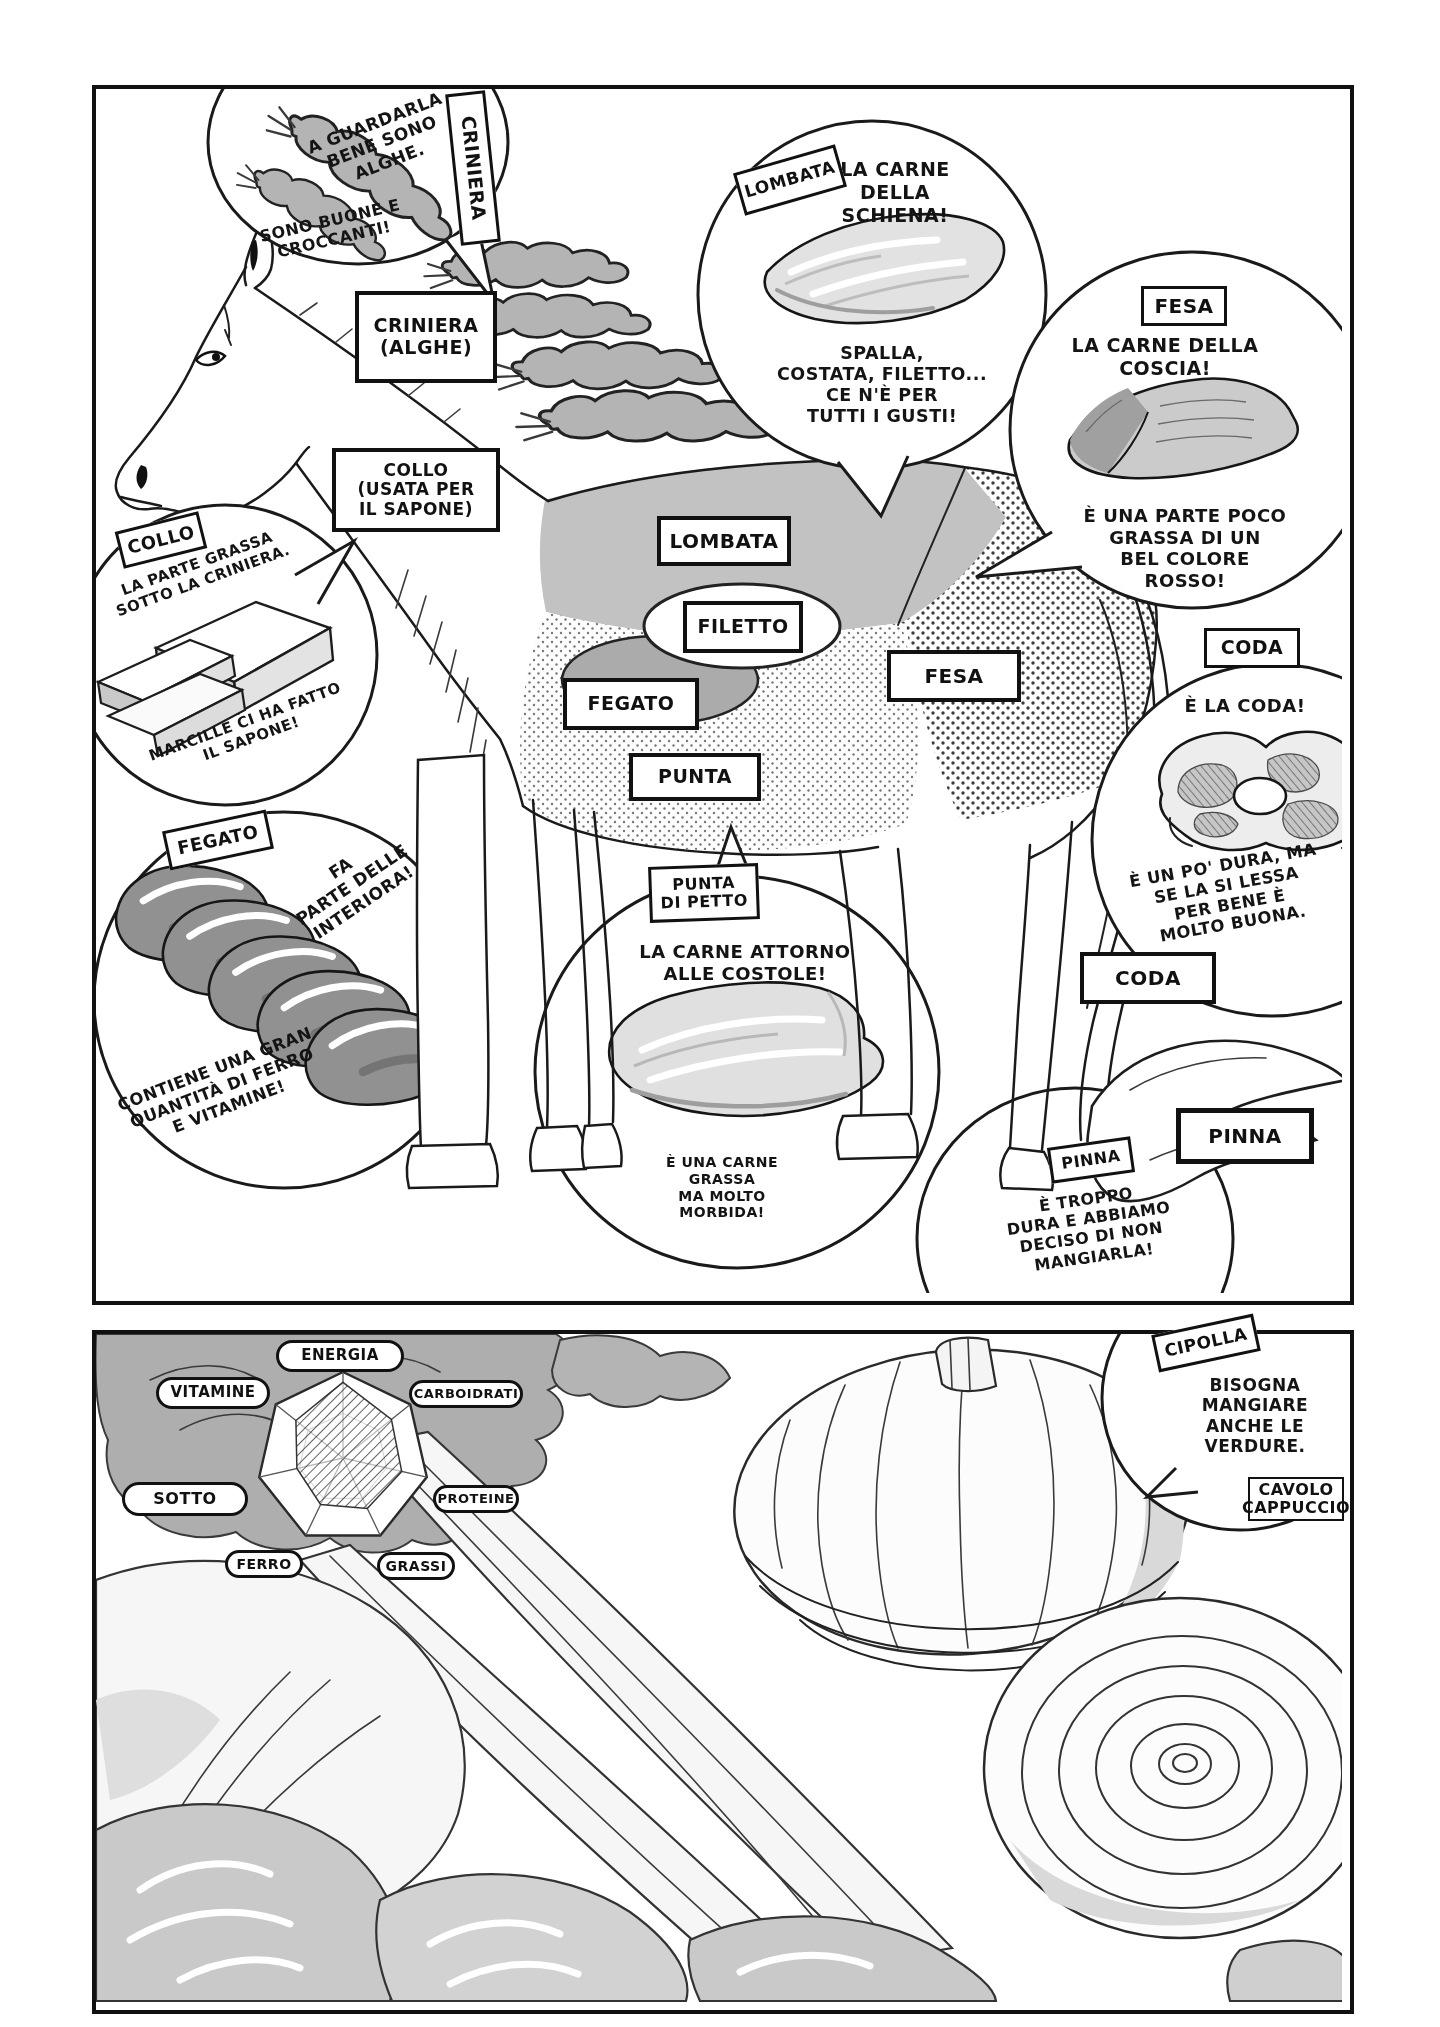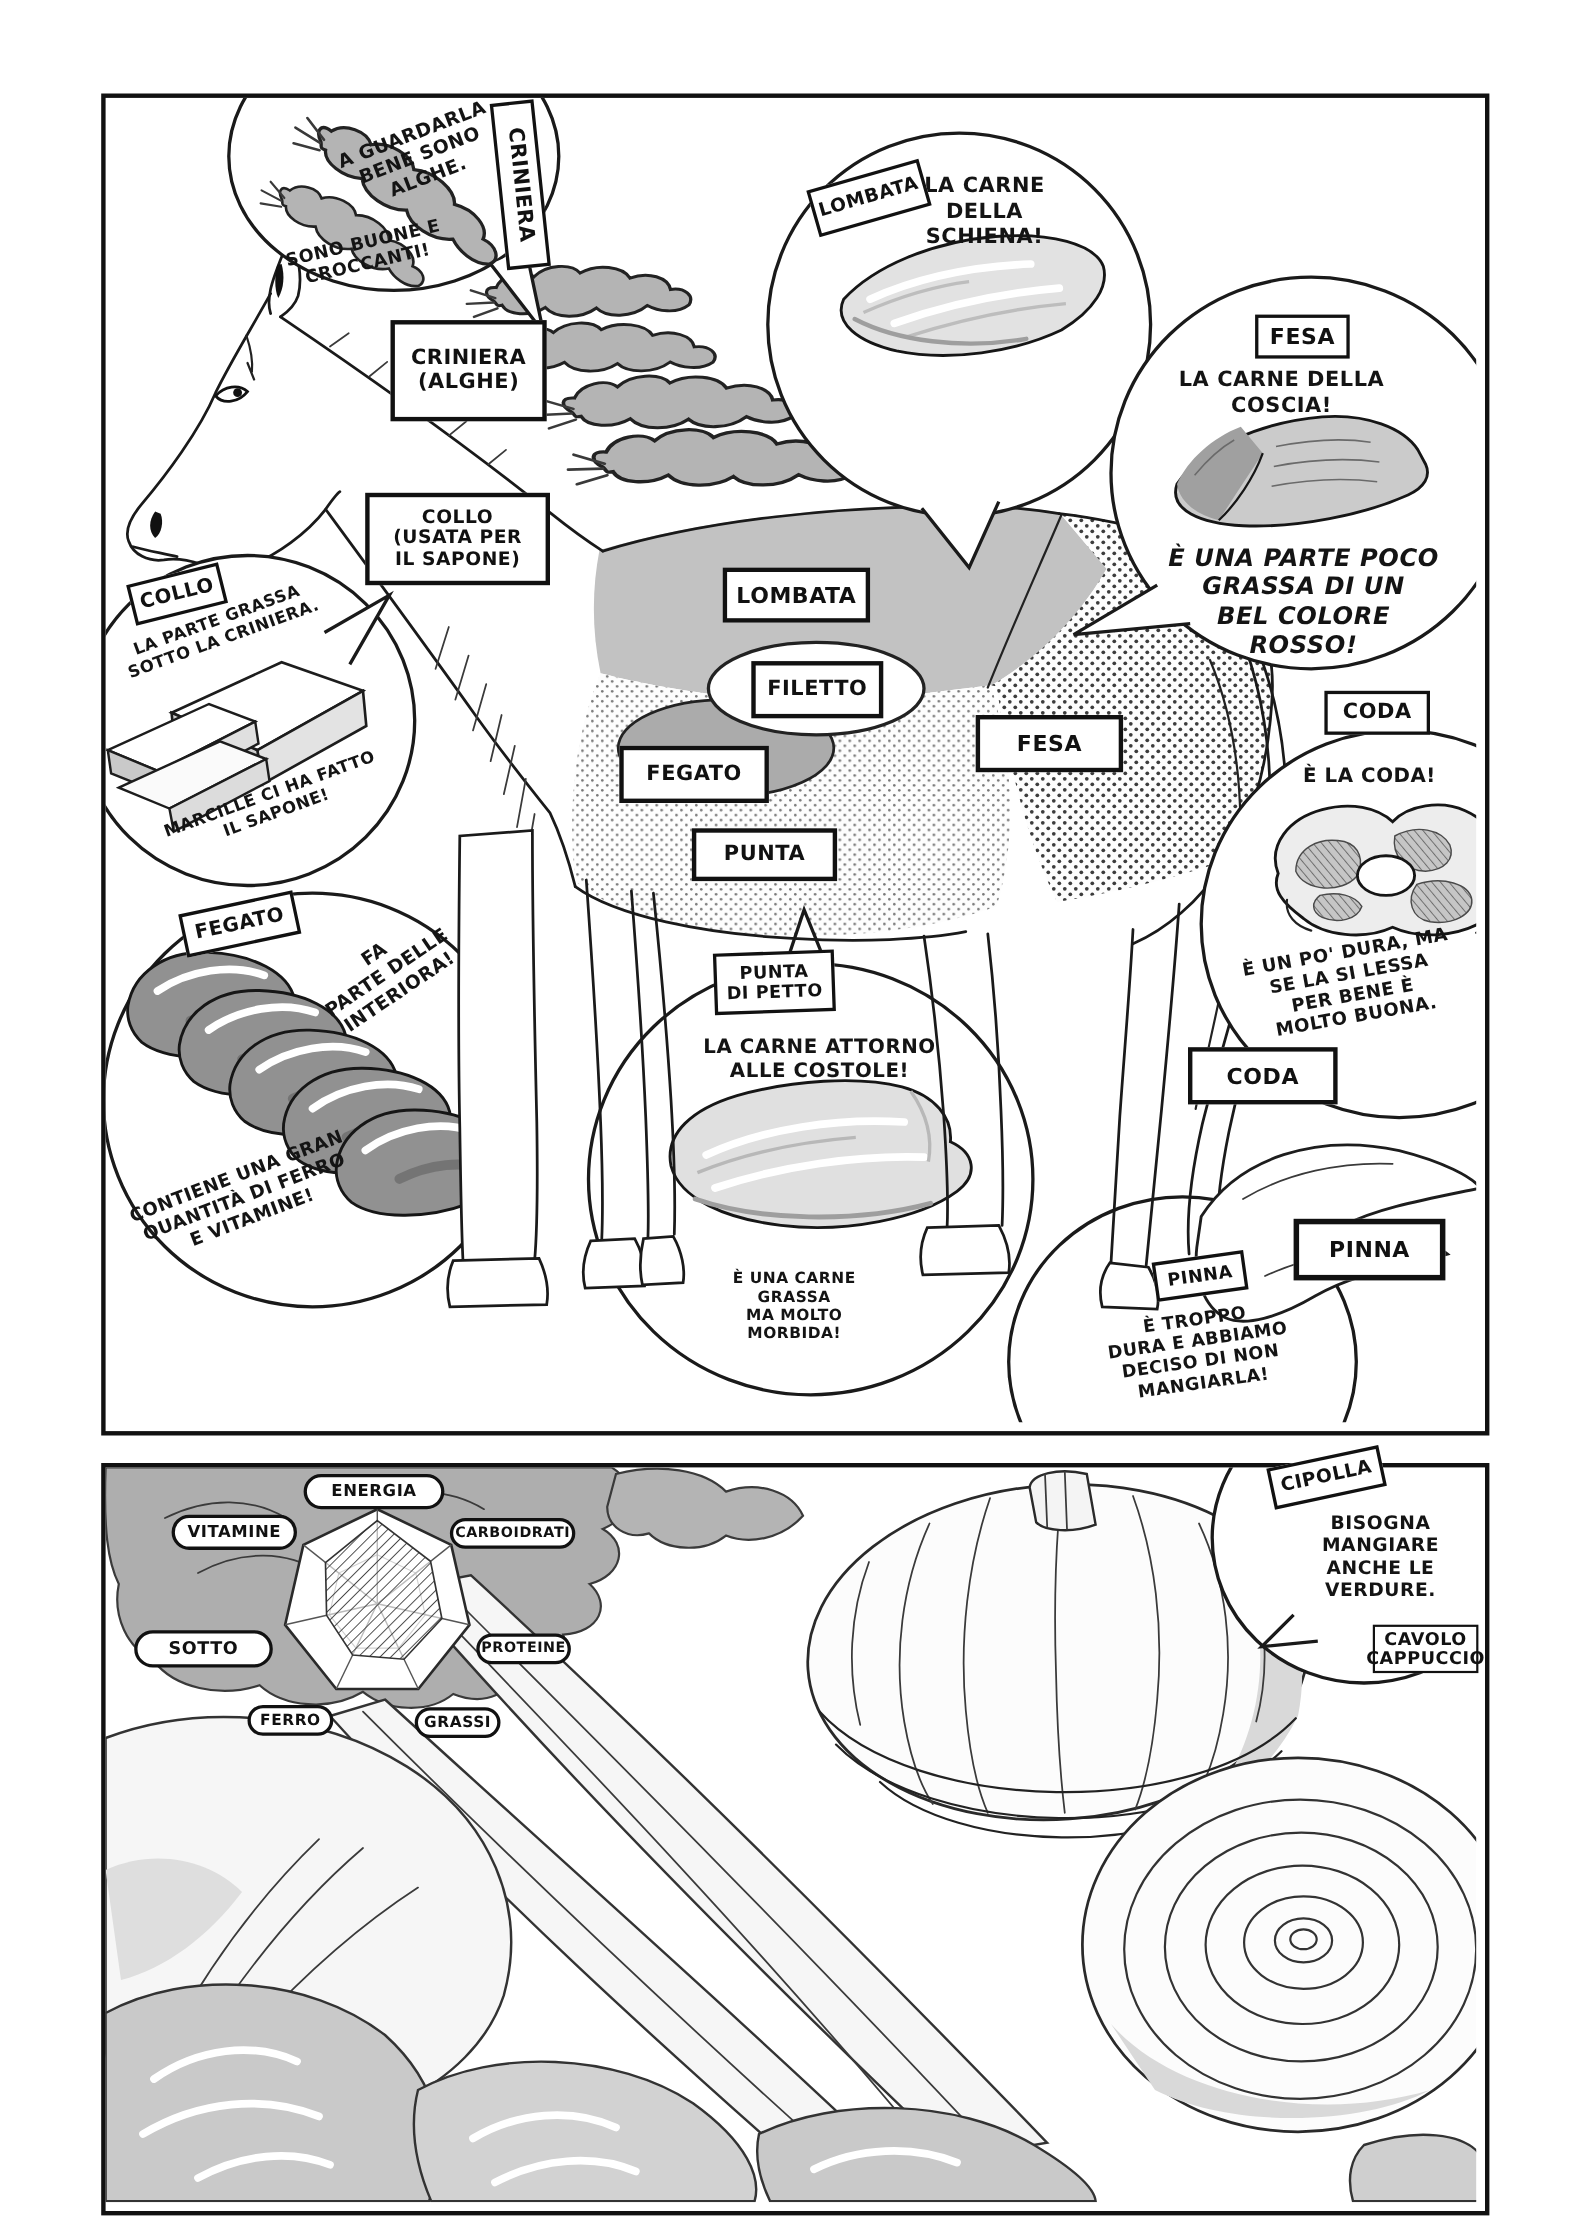--- a/index.html
+++ b/index.html
@@ -300,23 +300,27 @@
 <div class="btag" style="left:1206px;top:1343px;width:104px;height:38px;font-size:17px;transform:translate(-50%,-50%) rotate(-12deg);">CIPOLLA</div>
 
 <div class="txt" style="left:382px;top:142px;font-size:17px;transform:translate(-50%,-50%) rotate(-21deg);">A GUARDARLA
 BENE SONO
 ALGHE.</div>
 <div class="txt" style="left:332px;top:230px;font-size:16px;transform:translate(-50%,-50%) rotate(-13deg);">SONO BUONE E
 CROCCANTI!</div>
 <div class="txt" style="left:895px;top:192px;font-size:19px;">LA CARNE
 DELLA
 SCHIENA!</div>
+<div class="txt" style="left:882px;top:385px;font-size:17.5px;">SPALLA,
+COSTATA, FILETTO...
+CE N'È PER
+TUTTI I GUSTI!</div>
 <div class="txt" style="left:1165px;top:357px;font-size:19px;">LA CARNE DELLA
 COSCIA!</div>
-<div class="txt" style="left:1185px;top:548px;font-size:22px;font-style:italic;">È UNA PARTE POCO
+<div class="txt" style="left:1185px;top:548px;font-size:18px;">È UNA PARTE POCO
 GRASSA DI UN
 BEL COLORE
 ROSSO!</div>
 <div class="txt" style="left:200px;top:572px;font-size:15px;transform:translate(-50%,-50%) rotate(-20deg);">LA PARTE GRASSA
 SOTTO LA CRINIERA.</div>
 <div class="txt" style="left:248px;top:730px;font-size:15px;transform:translate(-50%,-50%) rotate(-20deg);">MARCILLE CI HA FATTO
 IL SAPONE!</div>
 <div class="txt" style="left:352px;top:885px;font-size:17px;transform:translate(-50%,-50%) rotate(-34deg);">FA
 PARTE DELLE
 INTERIORA!</div>

